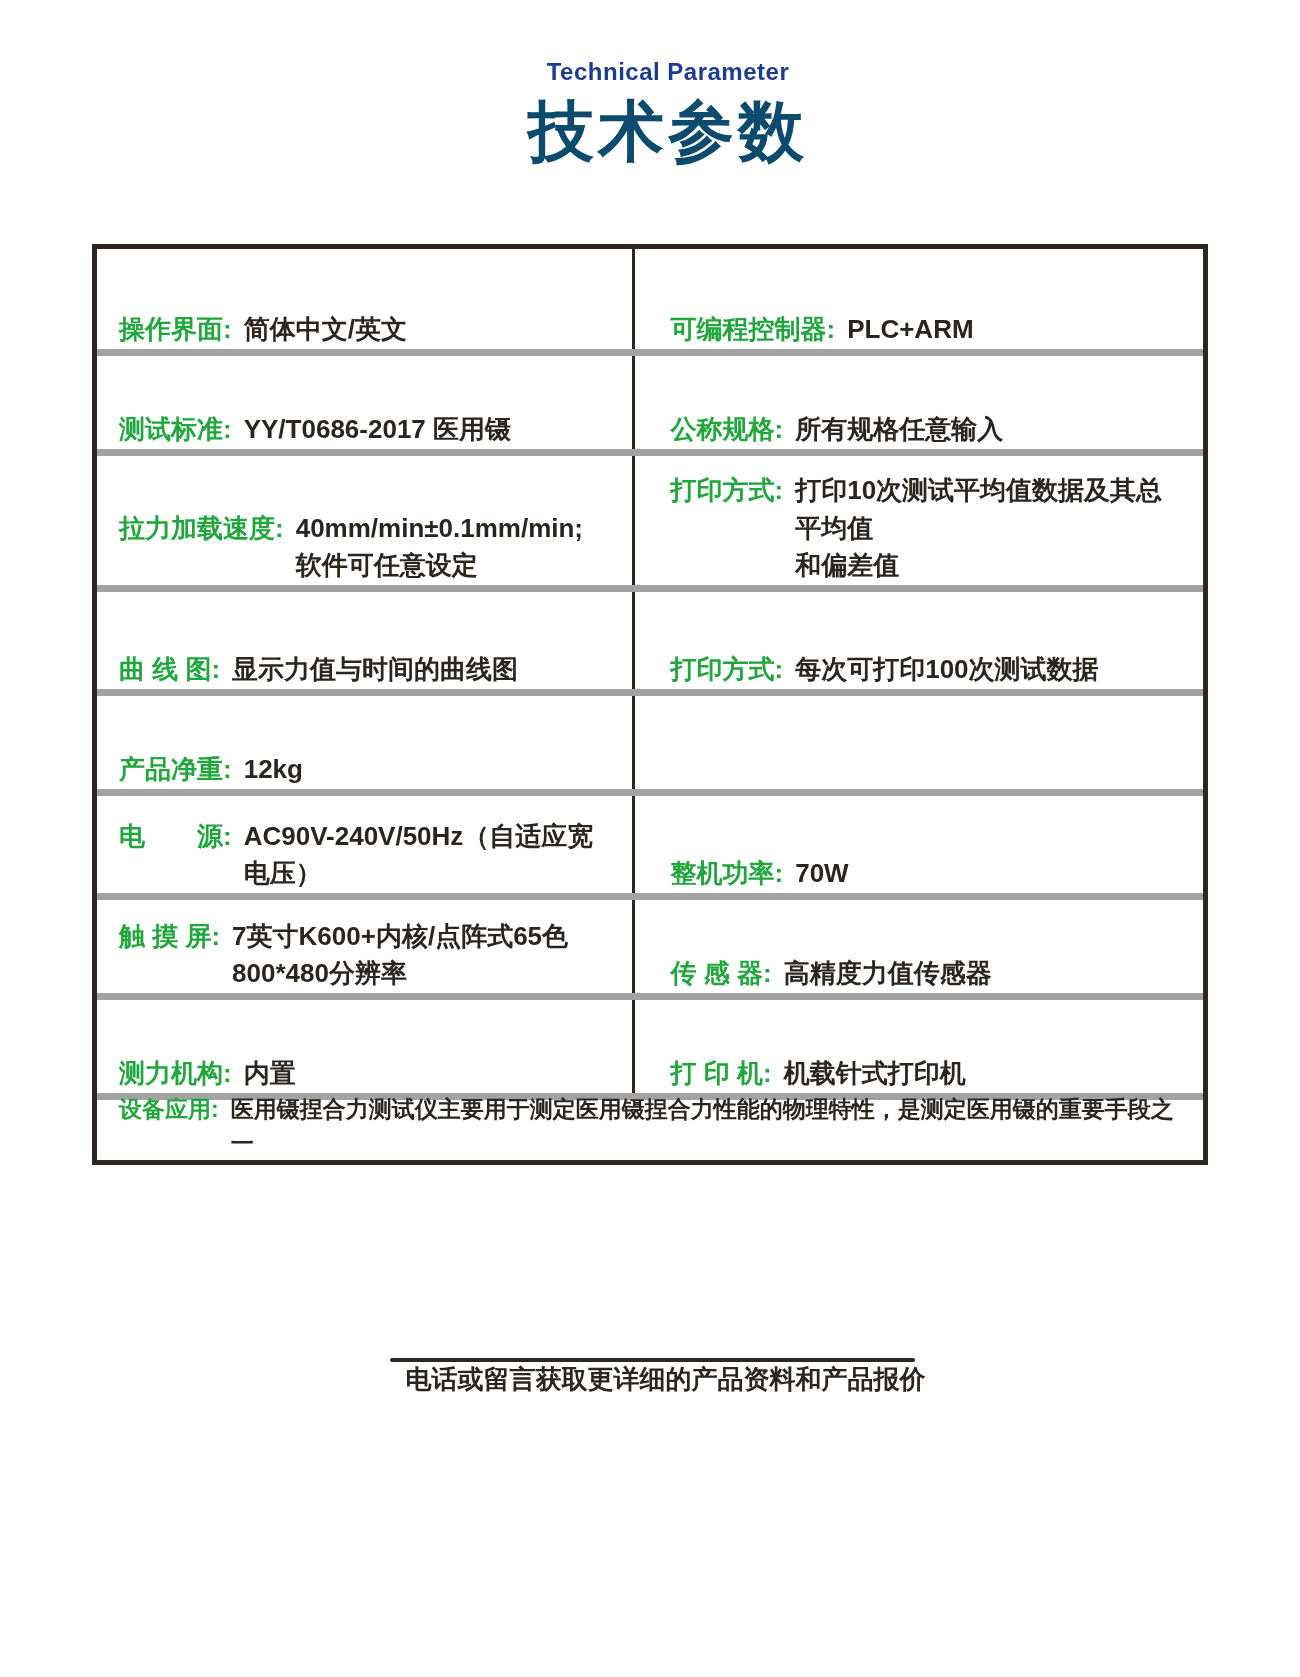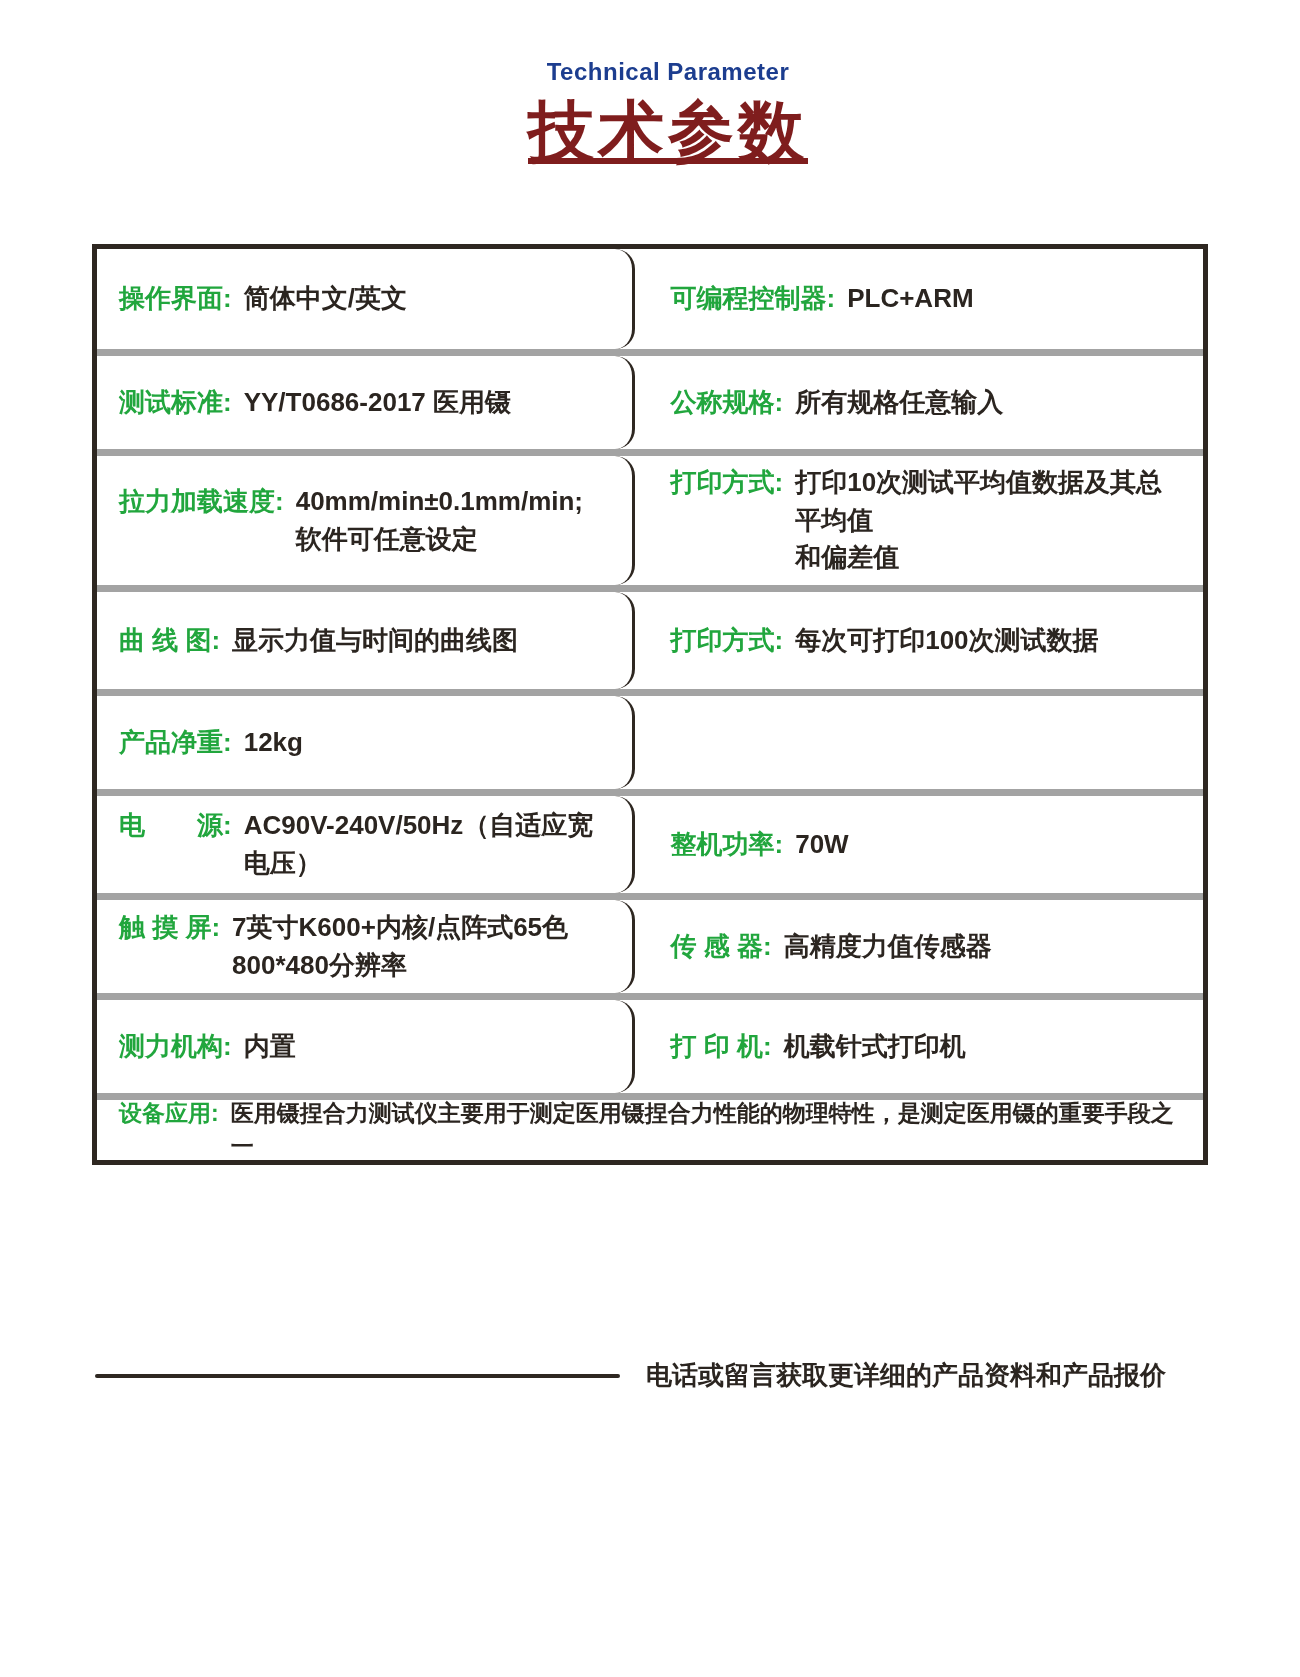--- a/index.html
+++ b/index.html
@@ -24,42 +24,40 @@
     padding-left: 36px;
   }
   .subtitle {
     color: #1c3d8f;
     font-size: 24px;
     font-weight: bold;
     letter-spacing: 0.5px;
     margin-bottom: 12px;
   }
   .title {
-    color: #7f1d1d;
+    color: #0c4a6e;
     font-size: 66px;
     font-weight: 900;
     letter-spacing: 4px;
     line-height: 1;
-    text-decoration: underline;
   }
   .ptable {
     position: absolute;
     left: 92px;
     top: 244px;
     width: 1116px;
     border: 5px solid #2e2721;
     background: #ffffff;
   }
   .prow { display: flex; align-items: stretch; }
   .prow + .prow { border-top: 7px solid #a3a3a3; }
   .cell {
     display: flex;
-    align-items: center;
+    align-items: flex-end;
     padding: 0 28px 0 22px;
-    border-radius: 20px;
   }
   .cell.left  { width: 48.6%; border-right: 3px solid #2e2721; }
   .cell.right { width: 51.4%; padding-left: 36px; }
   .cell.span  { width: 100%; }
   .pair { display: flex; align-items: flex-start; }
   .label {
     color: #21a63d;
     font-size: 26px;
     font-weight: bold;
     white-space: nowrap;
@@ -75,20 +73,21 @@
   }
   .prow.appl .label { font-size: 23px; }
   .prow.appl .value { font-size: 23px; }
   .footer {
     position: absolute;
     left: 95px;
     top: 1358px;
     width: 1115px;
     display: flex;
     align-items: center;
+    flex-direction: column;
   }
   .rule {
     width: 525px;
     height: 4px;
     background: #2e2721;
     border-radius: 2px;
     flex: none;
   }
   .note {
     margin-left: 26px;

